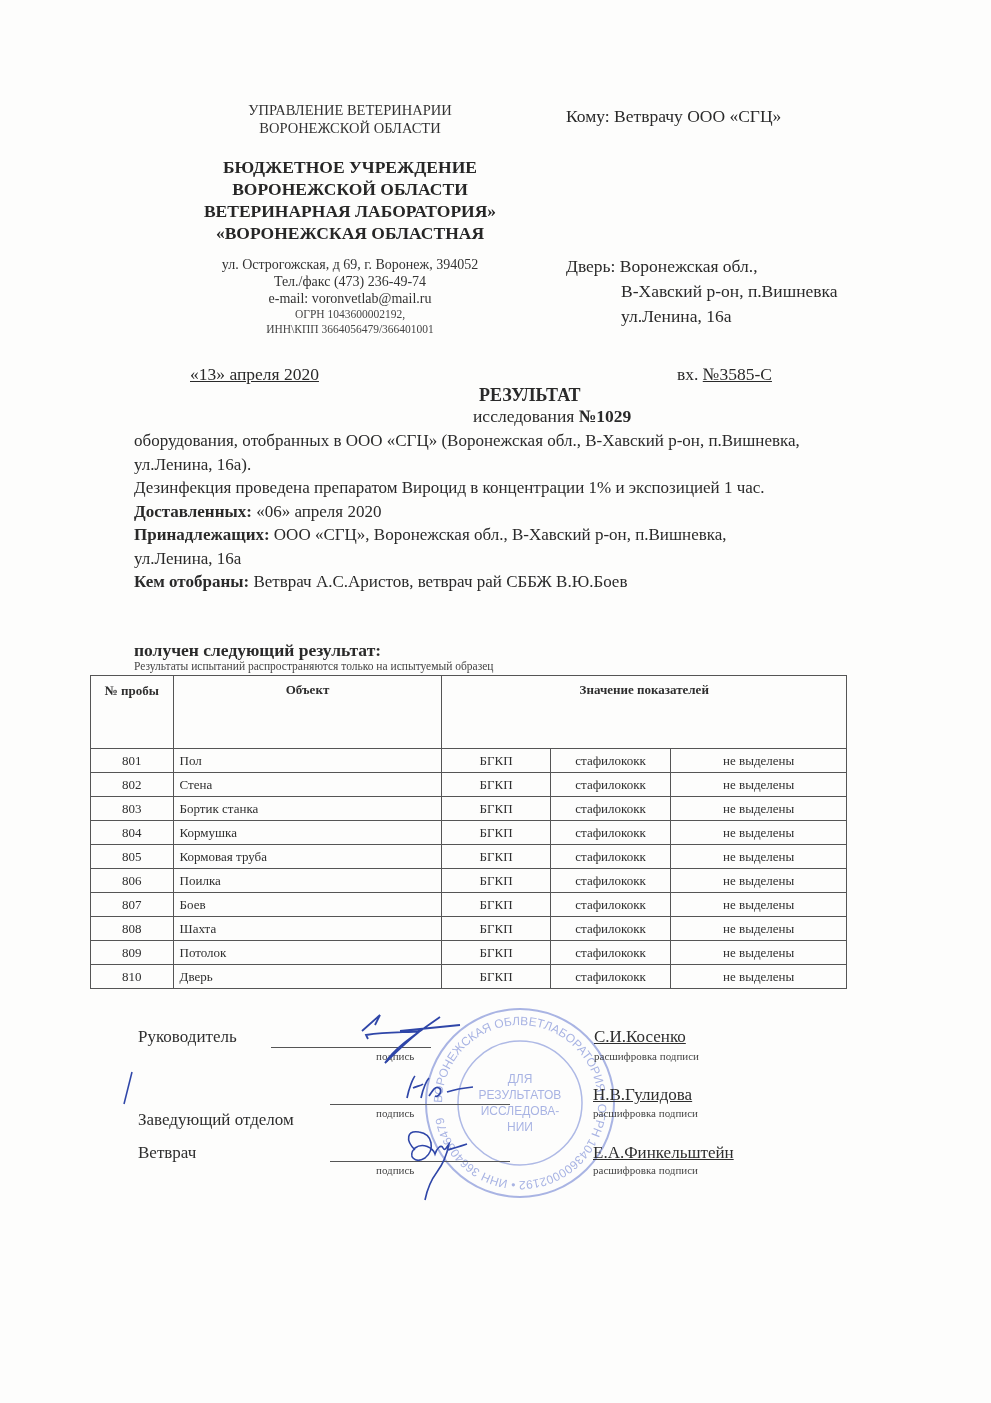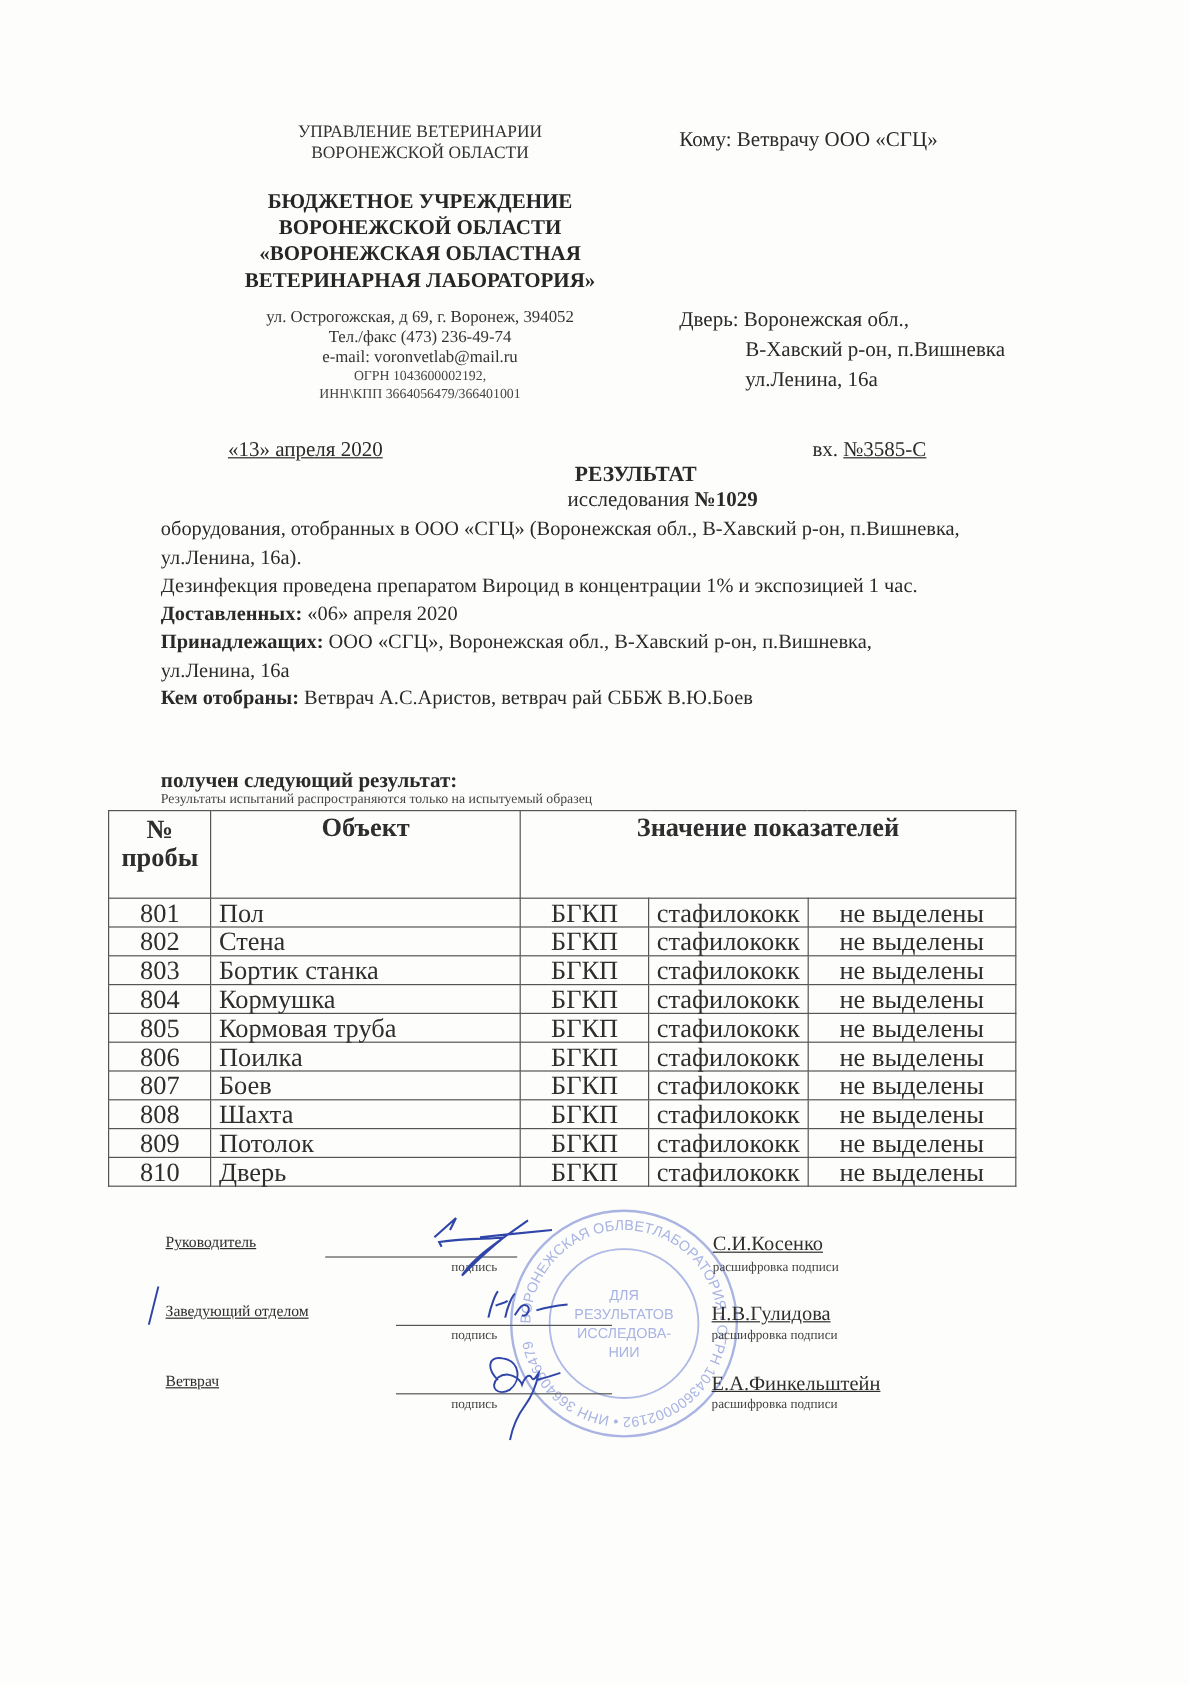--- a/index.html
+++ b/index.html
@@ -9,40 +9,40 @@
   .center { text-align:center; }
   .hdr-small { font-size:14.5px; line-height:18px; color:#333; }
   .hdr-bold { font-weight:bold; font-size:17.5px; line-height:22px; color:#262626; }
   .addr { font-size:14px; line-height:17px; color:#333; }
   .addr-tiny { font-size:11.5px; line-height:15px; color:#444; }
   .right-blk { font-size:17.5px; line-height:25px; color:#2a2a2a; }
   .body-txt { font-size:17px; line-height:23.5px; color:#2a2a2a; }
   .b { font-weight:bold; }
   .u { text-decoration:underline; }
   table.res { position:absolute; left:90px; top:675px; width:757px; border-collapse:collapse;
-              font-size:22px; color:#2e2e2e; }
+              font-size:13px; color:#2e2e2e; }
   table.res td, table.res th { border:1.3px solid #555; padding:0 6px; height:23px; line-height:22px; }
   table.res th { font-weight:bold; vertical-align:top; height:69px; padding-top:3px; }
-  .sig-label { font-size:13px; color:#2e2e2e;text-decoration:underline; }
+  .sig-label { font-size:17px; color:#2e2e2e; }
   .sig-line { border-bottom:1.2px solid #555; height:0; }
   .sig-small { font-size:11px; color:#444; }
   .sig-name { font-size:17px; color:#2e2e2e; text-decoration:underline; }
 </style>
 </head>
 <body>
 
 <div class="abs center hdr-small" style="left:170px; top:101px; width:360px;">
   <div>УПРАВЛЕНИЕ ВЕТЕРИНАРИИ</div>
   <div>ВОРОНЕЖСКОЙ ОБЛАСТИ</div>
 </div>
 <div class="abs center hdr-bold" style="left:160px; top:156px; width:380px;">
   <div>БЮДЖЕТНОЕ УЧРЕЖДЕНИЕ</div>
   <div>ВОРОНЕЖСКОЙ ОБЛАСТИ</div>
+  <div>ВЕТЕРИНАРНАЯ ЛАБОРАТОРИЯ»</div>
   <div>«ВОРОНЕЖСКАЯ ОБЛАСТНАЯ</div>
-  <div>ВЕТЕРИНАРНАЯ ЛАБОРАТОРИЯ»</div>
 </div>
 <div class="abs center" style="left:160px; top:256px; width:380px;">
   <div class="addr">ул. Острогожская, д 69, г. Воронеж, 394052</div>
   <div class="addr">Тел./факс (473) 236-49-74</div>
   <div class="addr">e-mail: voronvetlab@mail.ru</div>
   <div class="addr-tiny">ОГРН 1043600002192,</div>
   <div class="addr-tiny">ИНН\КПП 3664056479/366401001</div>
 </div>
 
 <div class="abs right-blk" style="left:566px; top:104px;">Кому: Ветврачу ООО «СГЦ»</div>
@@ -191,21 +191,21 @@
   <div class="abs sig-small" style="left:376px; top:1050px;">подпись</div>
   <div class="abs sig-name" style="left:594px; top:1027px;">С.И.Косенко</div>
   <div class="abs sig-small" style="left:594px; top:1050px;">расшифровка подписи</div>
   <svg class="abs" style="left:300px; top:1003px;" width="180" height="80">
     <path d="M62,28 L80,12 L75,22 M68,36 L66,32 C90,28 110,30 120,28 C105,40 95,50 85,60 C95,45 110,35 140,14 M100,28 C120,26 140,24 160,22" fill="none" stroke="#2f46a8" stroke-width="1.8"></path>
   </svg>
 
   <svg class="abs" style="left:118px; top:1068px;" width="20" height="40">
     <path d="M14,4 L6,36" stroke="#2f46a8" stroke-width="1.6" fill="none"></path>
   </svg>
-  <div class="abs sig-label" style="left:138px; top:1085px;">Заведующий отделом</div>
+  <div class="abs sig-label" style="left:138px; top:1110px;">Заведующий отделом</div>
   <div class="abs sig-line" style="left:330px; top:1104px; width:180px;"></div>
   <div class="abs sig-small" style="left:376px; top:1107px;">подпись</div>
   <div class="abs sig-name" style="left:593px; top:1085px;">Н.В.Гулидова</div>
   <div class="abs sig-small" style="left:593px; top:1107px;">расшифровка подписи</div>
   <svg class="abs" style="left:395px; top:1068px;" width="110" height="40">
     <path d="M12,30 C14,20 18,10 20,8 M18,20 C22,18 26,18 28,16 M26,30 C28,20 32,12 34,10 M34,28 C38,22 40,18 44,20 C48,22 44,30 40,28 M52,24 C58,22 68,20 78,19" fill="none" stroke="#2f46a8" stroke-width="1.7"></path>
   </svg>
 
   <div class="abs sig-label" style="left:138px; top:1143px;">Ветврач</div>
   <div class="abs sig-line" style="left:330px; top:1161px; width:180px;"></div>

